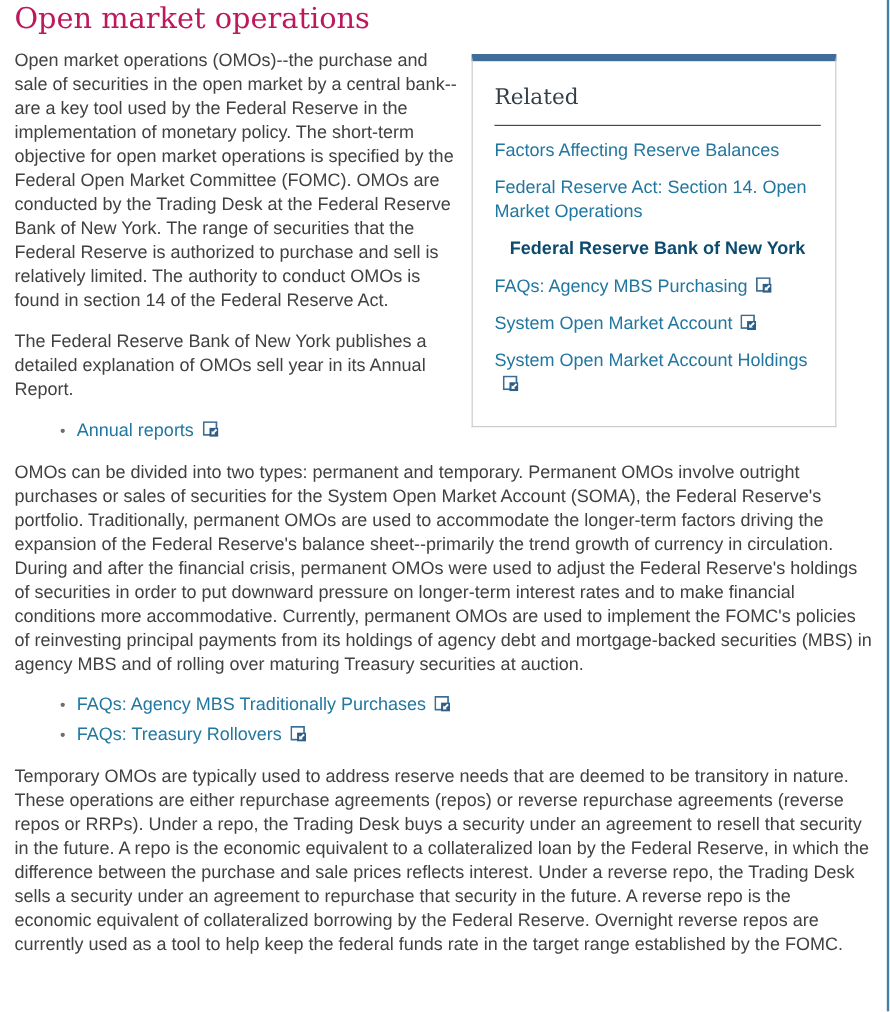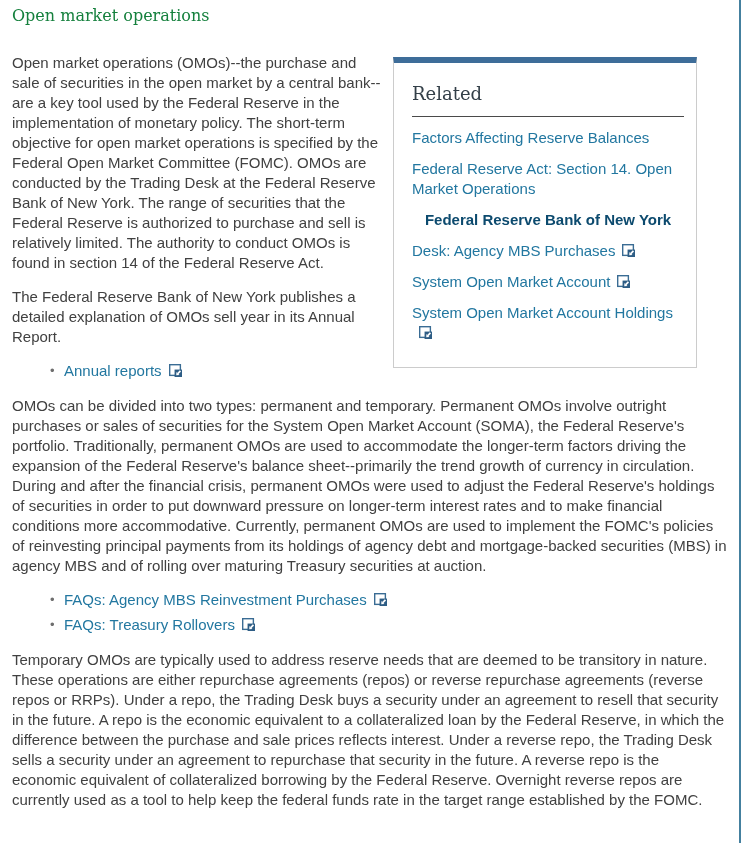--- a/index.html
+++ b/index.html
@@ -19,24 +19,24 @@
     position: absolute;
     top: 0; bottom: 0; right: 1px;
     width: 2px;
     background: #44809f;
   }
   .page { padding: 2px 15px 0 12px; }
 
   h1.page-title {
     font-family: "DejaVu Serif", serif;
     font-weight: normal;
-    font-size: 16px;
+    font-size: 24px;
     line-height: 27px;
-    color: #15803d;
-    margin: 0 0 24px 0;
+    color: #be185d;
+    margin: 0 0 12px 0;
   }
 
   p { margin: 0 0 14px 0; }
 
   ul.link-list {
     list-style: none;
     margin: 0 0 15px 0;
     padding: 0 0 0 52px;
   }
   ul.link-list li { position: relative; margin: 5px 0; }
@@ -105,21 +105,21 @@
     </div>
 
     <div class="rel-item">
       <a class="lnk"><span>Federal Reserve Act: Section 14. Open Market Operations</span></a>
     </div>
 
 
     <div class="rel-item rel-bold">Federal Reserve Bank of New York</div>
 
     <div class="rel-item">
-      <a class="lnk"><span>Desk: Agency MBS Purchases</span><span class="ext-icon"><svg viewBox="0 0 14 14" width="13" height="13" aria-hidden="true">
+      <a class="lnk"><span>FAQs: Agency MBS Purchasing</span><span class="ext-icon"><svg viewBox="0 0 14 14" width="13" height="13" aria-hidden="true">
               <rect x="0.75" y="0.75" width="11.5" height="11.5" fill="none" stroke="#3a6c94" stroke-width="1.5"></rect>
               <rect x="6" y="6" width="8" height="8" fill="#2e5d85"></rect>
               <g transform="translate(9.9,9.9) rotate(45)">
                 <rect x="-0.9" y="-3.4" width="1.8" height="4" fill="#ffffff"></rect>
                 <polygon points="-2.3,0.4 2.3,0.4 0,3" fill="#ffffff"></polygon>
               </g>
             </svg></span></a>
     </div>
 
 
@@ -160,21 +160,21 @@
                 <polygon points="-2.3,0.4 2.3,0.4 0,3" fill="#ffffff"></polygon>
               </g>
             </svg></span></a>
     </li>
   </ul>
 
   <p>OMOs can be divided into two types: permanent and temporary. Permanent OMOs involve outright purchases or sales of securities for the System Open Market Account (SOMA), the Federal Reserve's portfolio. Traditionally, permanent OMOs are used to accommodate the longer-term factors driving the expansion of the Federal Reserve's balance sheet--primarily the trend growth of currency in circulation. During and after the financial crisis, permanent OMOs were used to adjust the Federal Reserve's holdings of securities in order to put downward pressure on longer-term interest rates and to make financial conditions more accommodative. Currently, permanent OMOs are used to implement the FOMC's policies of reinvesting principal payments from its holdings of agency debt and mortgage-backed securities (MBS) in agency MBS and of rolling over maturing Treasury securities at auction.</p>
 
   <ul class="link-list">
     <li>
-      <a class="lnk"><span>FAQs: Agency MBS Reinvestment Purchases</span><span class="ext-icon"><svg viewBox="0 0 14 14" width="13" height="13" aria-hidden="true">
+      <a class="lnk"><span>FAQs: Agency MBS Traditionally Purchases</span><span class="ext-icon"><svg viewBox="0 0 14 14" width="13" height="13" aria-hidden="true">
               <rect x="0.75" y="0.75" width="11.5" height="11.5" fill="none" stroke="#3a6c94" stroke-width="1.5"></rect>
               <rect x="6" y="6" width="8" height="8" fill="#2e5d85"></rect>
               <g transform="translate(9.9,9.9) rotate(45)">
                 <rect x="-0.9" y="-3.4" width="1.8" height="4" fill="#ffffff"></rect>
                 <polygon points="-2.3,0.4 2.3,0.4 0,3" fill="#ffffff"></polygon>
               </g>
             </svg></span></a>
     </li>
     <li>
       <a class="lnk"><span>FAQs: Treasury Rollovers</span><span class="ext-icon"><svg viewBox="0 0 14 14" width="13" height="13" aria-hidden="true">

